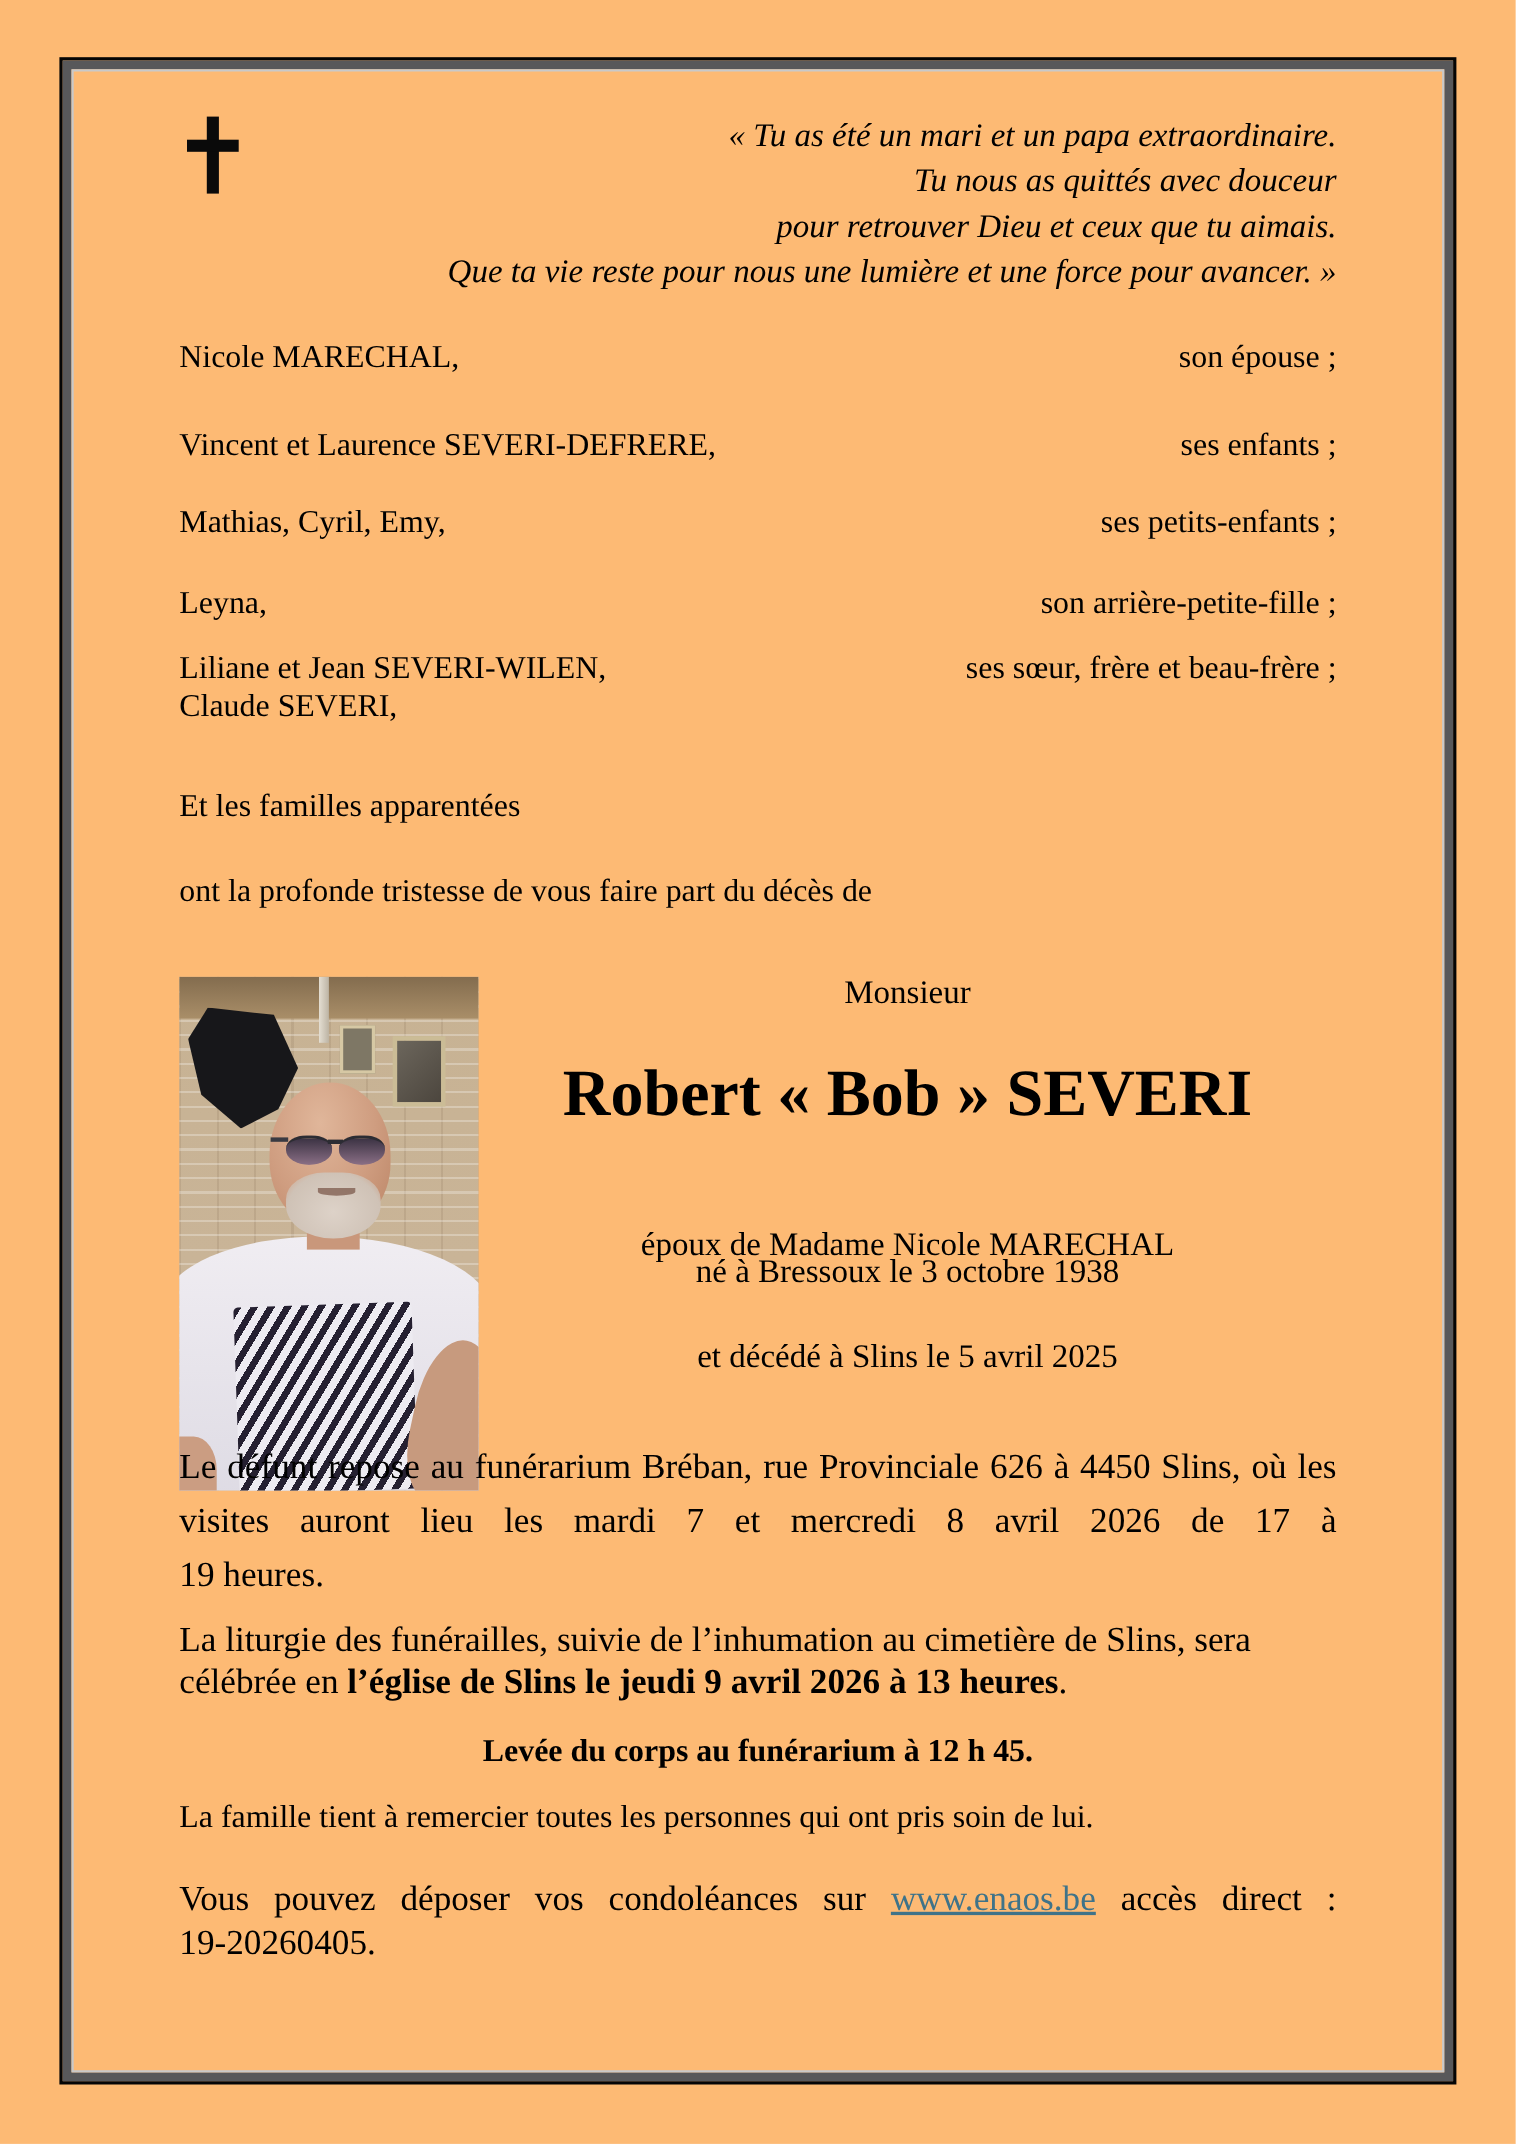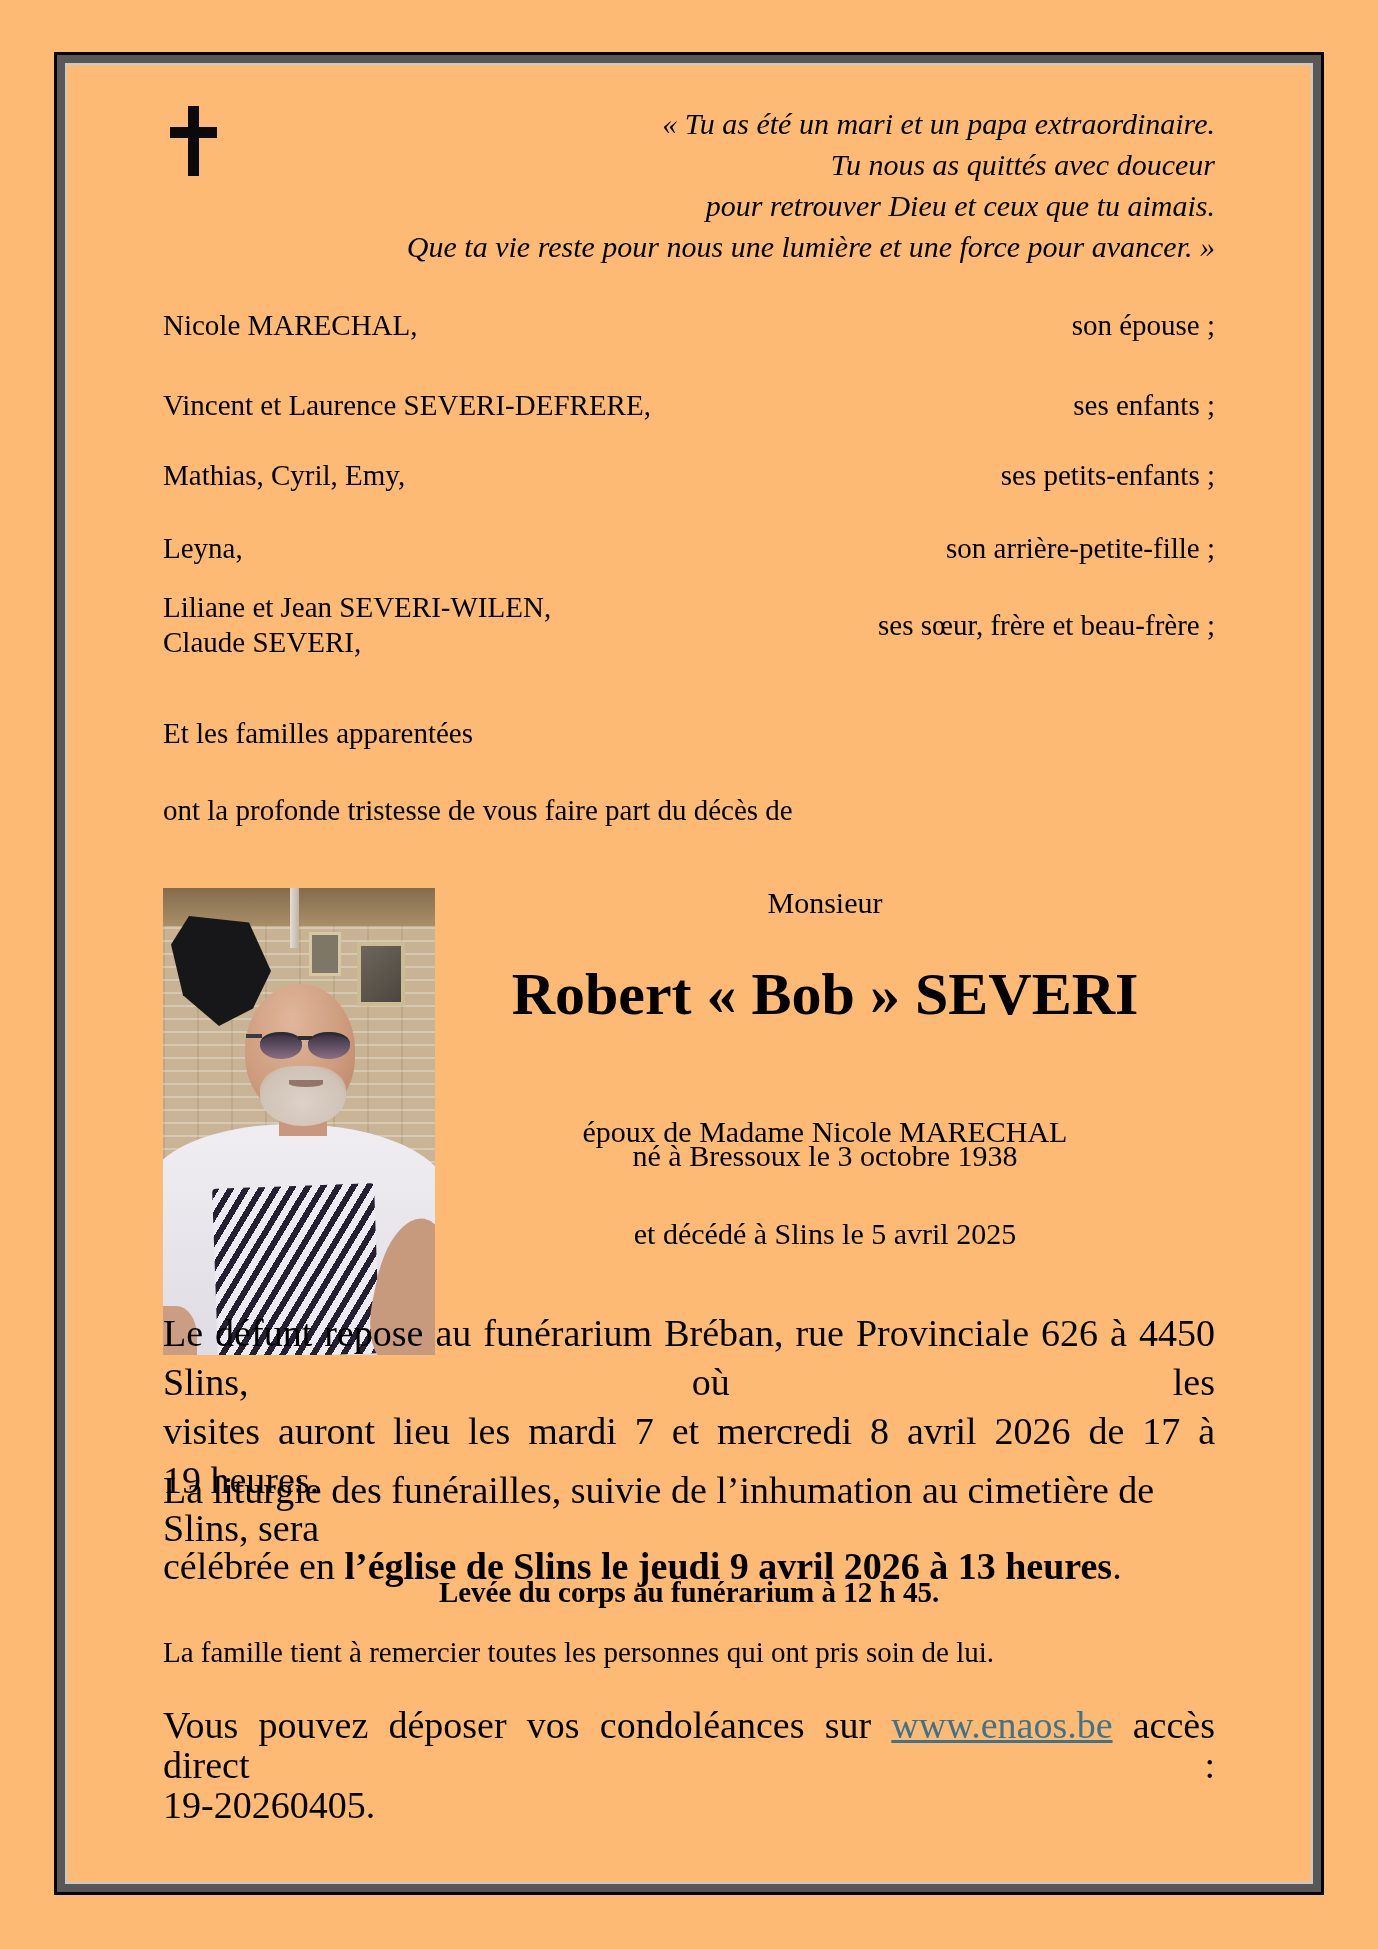--- a/index.html
+++ b/index.html
@@ -17,30 +17,30 @@
   .frame-in{position:absolute;inset:0;border:2px solid #c9c9c9;}
   
   .cross{position:absolute;left:170px;top:106px;width:47px;height:70px;}
   .cross-v{position:absolute;left:18px;top:0;width:11px;height:70px;background:#0a0a0a;}
   .cross-h{position:absolute;left:0;top:21px;width:47px;height:11px;background:#0a0a0a;}
   
   .quote{position:absolute;left:220px;right:163px;top:103px;text-align:right;
          font-style:italic;font-size:30px;line-height:41px;}
   
   .frow{position:absolute;left:163px;right:163px;display:flex;justify-content:space-between;
-        align-items:center;font-size:29px;line-height:35px;}
+        align-items:flex-start;font-size:29px;line-height:35px;}
   .frow .names{text-align:left;}
   .frow .relation{text-align:right;white-space:nowrap;}
   
   .tline{position:absolute;left:163px;font-size:29px;line-height:35px;}
   .cline{position:absolute;left:435px;width:780px;text-align:center;font-size:30px;line-height:35px;font-family:Liberation Serif, serif;}
   .fullcenter{position:absolute;left:163px;width:1052px;text-align:center;font-size:29px;line-height:35px;font-weight:bold;}
   .heading{position:absolute;left:435px;width:780px;top:959px;text-align:center;
            font-size:60px;line-height:70px;font-weight:bold;}
-  .para{position:absolute;left:163px;width:1052px;font-size:38px;}
+  .para{position:absolute;left:163px;width:1052px;font-size:32px;}
   .jline{text-align:justify;text-align-last:justify;}
   .link{text-decoration:underline;cursor:pointer;}
   
   .photo{position:absolute;left:163px;top:888px;width:272px;height:467px;overflow:hidden;
          background:
            repeating-linear-gradient(to bottom, rgba(255,255,255,0.28) 0 2px, rgba(0,0,0,0) 2px 13px),
            repeating-linear-gradient(to right, rgba(120,95,70,0.15) 0 2px, rgba(0,0,0,0) 2px 34px),
            linear-gradient(180deg,#c7b293 0%,#c9b497 55%,#cdbaa0 100%);}
   .ph{position:absolute;}
   .canopy{left:0;top:0;width:272px;height:38px;background:linear-gradient(180deg,#836c4e,#a98e68);}

